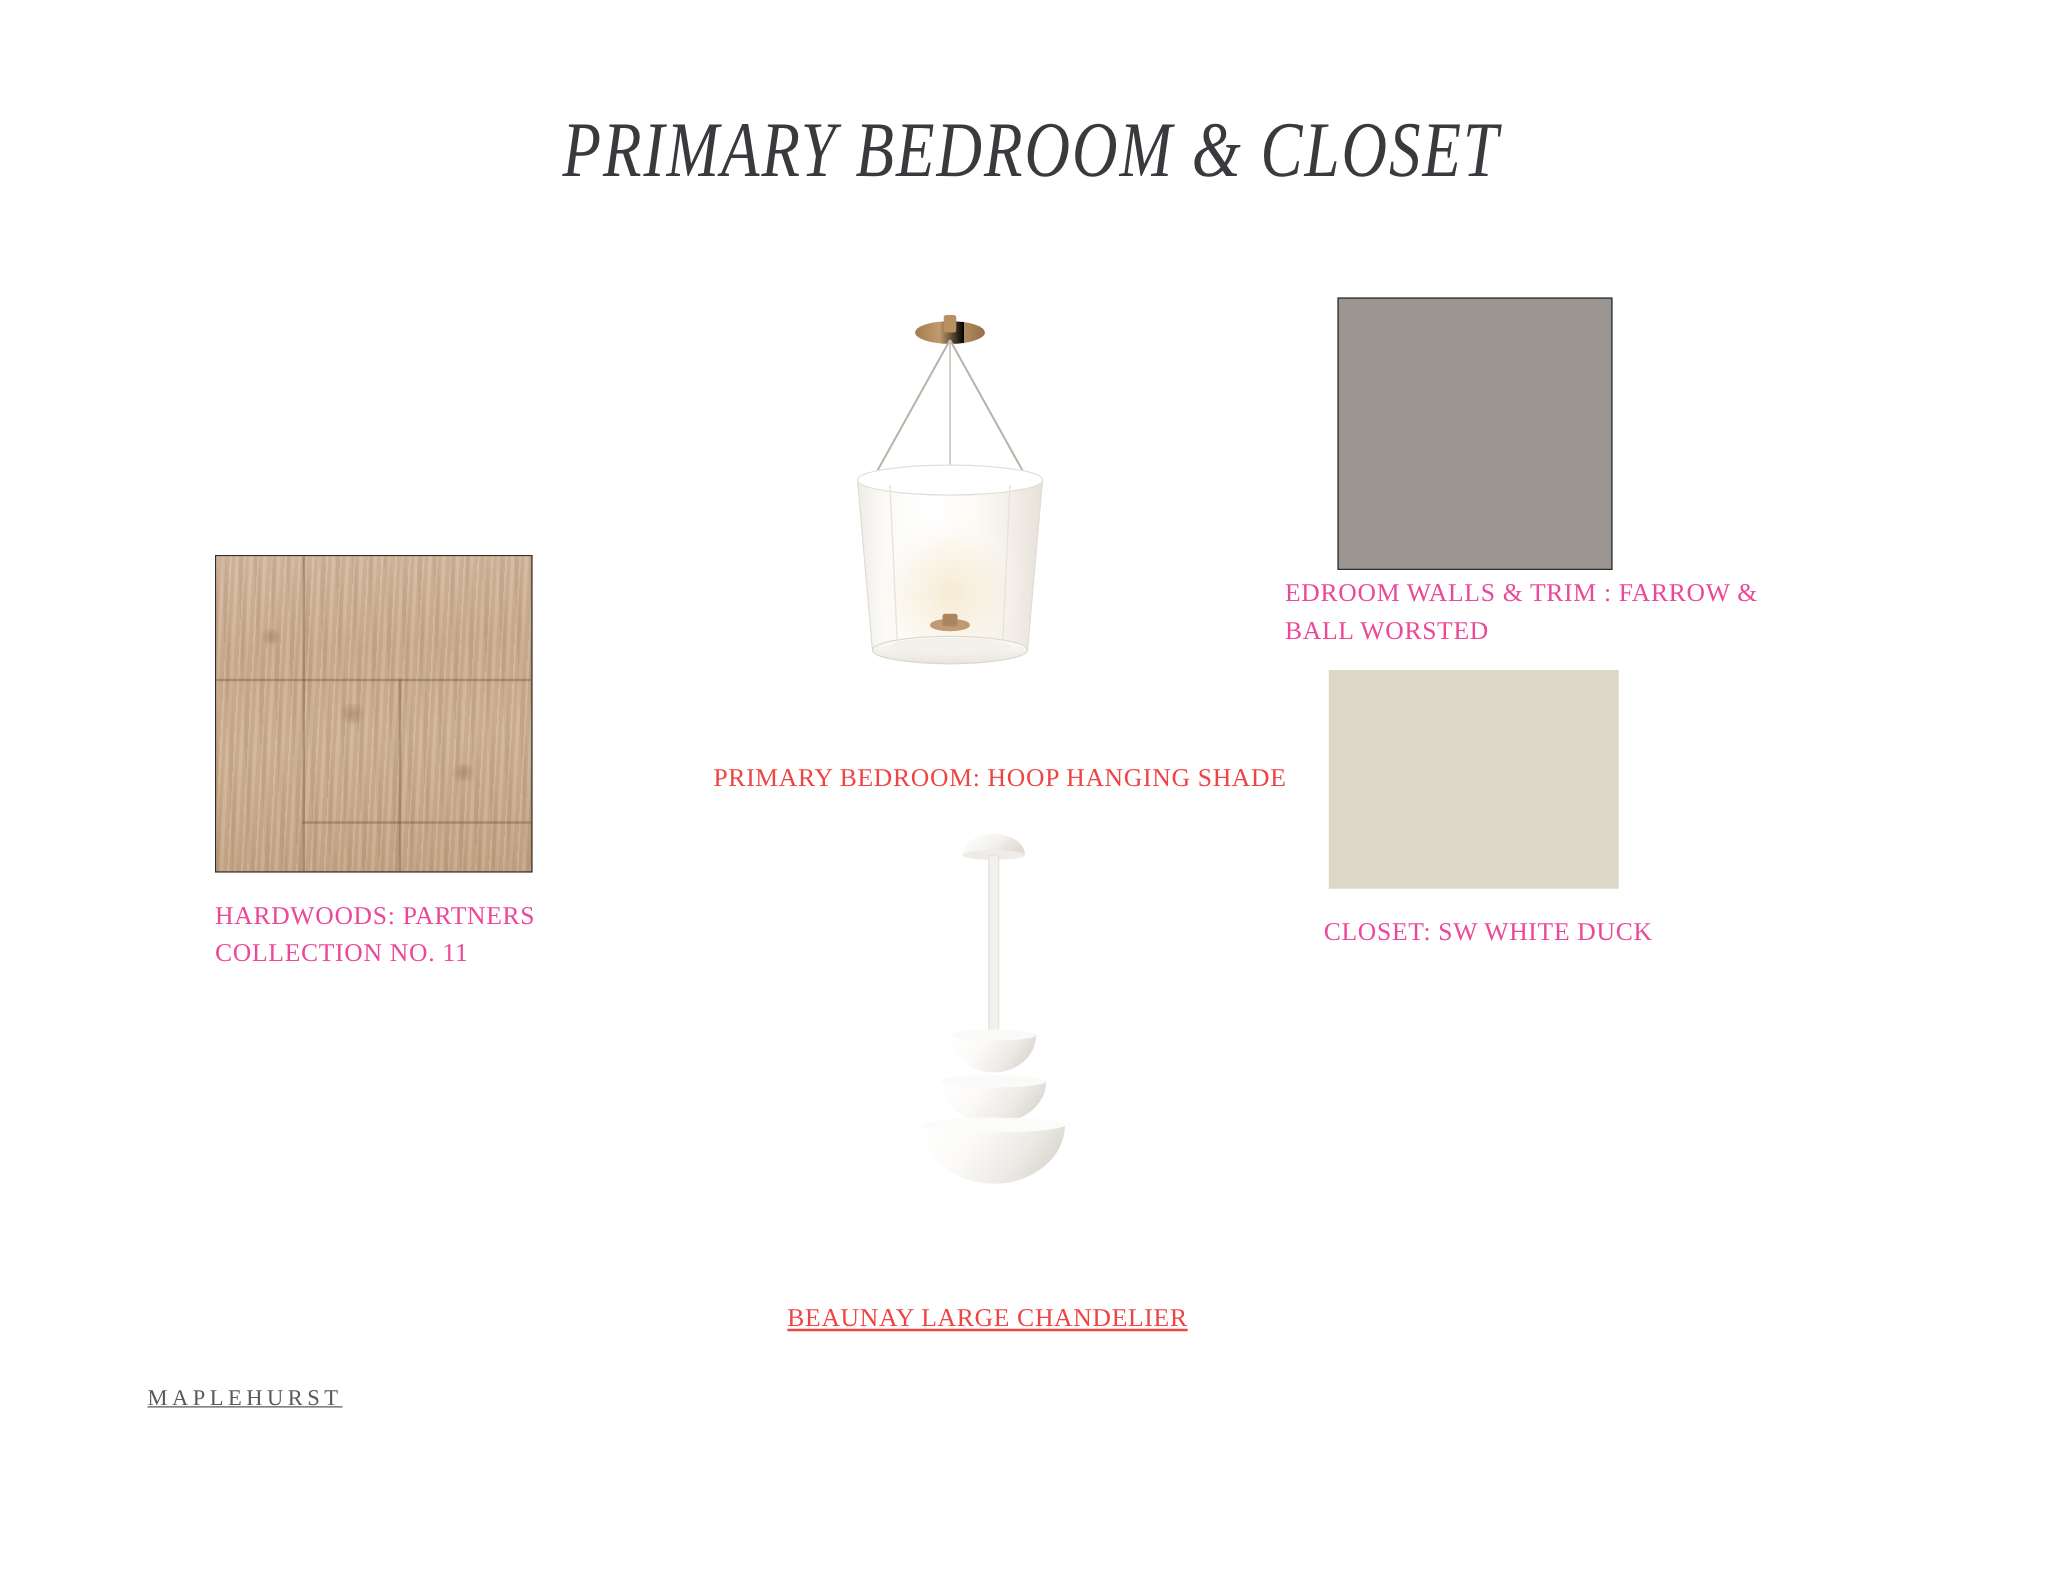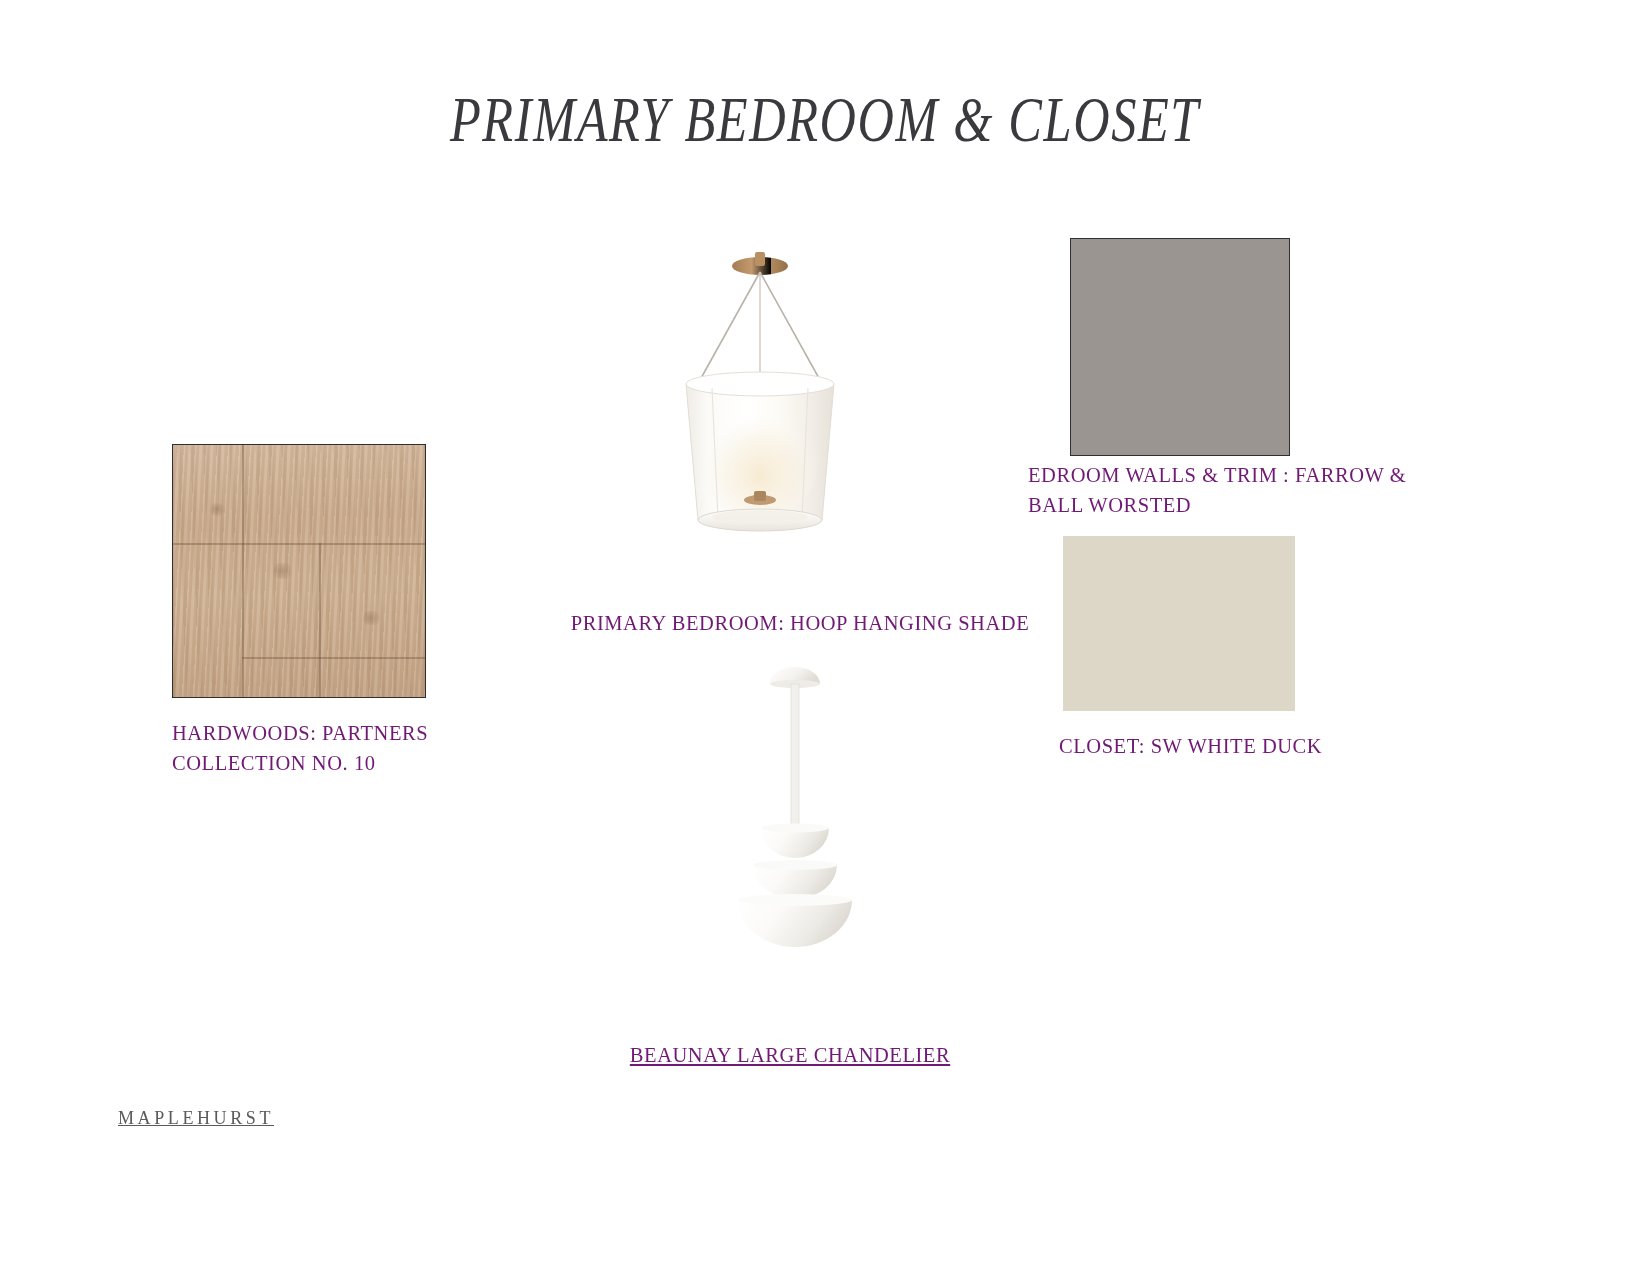--- a/index.html
+++ b/index.html
@@ -34,25 +34,25 @@
     white-space: nowrap;
   }
 
   
   .caption {
     position: absolute;
     font-family: "Liberation Serif", serif;
     font-size: 20.5px;
     letter-spacing: 0.55px;
     line-height: 30px;
-    color: #701a75;
+    color: #ec4899;
     white-space: pre-line;
   }
   .caption.light {
-    color: #701a75;
+    color: #ef4444;
   }
   .caption.center {
     text-align: center;
   }
 
   
   .swatch {
     position: absolute;
     box-sizing: border-box;
   }
@@ -165,21 +165,21 @@
   <div class="plank-line plank-v" style="left:69px;"></div>
   <div class="plank-line plank-h" style="top:98px;"></div>
   <div class="plank-line plank-v" style="left:146px; top:98px; bottom:auto; height:156px;"></div>
   <div class="plank-line plank-h" style="top:212px; left:69px; right:0;"></div>
   <div class="knot" style="left:96px;  top:118px; width:26px; height:16px;"></div>
   <div class="knot" style="left:34px;  top:58px;  width:20px; height:13px;"></div>
   <div class="knot" style="left:186px; top:166px; width:24px; height:14px;"></div>
 </div>
 
 <div class="caption" style="left:172px; top:718px; width:300px;">HARDWOODS: PARTNERS
-COLLECTION NO. 10</div>
+COLLECTION NO. 11</div>
 
 <div class="fixture-hoop">
   <svg width="320" height="300" viewBox="0 0 320 300">
     <defs>
       <linearGradient id="shadeGrad" x1="0" y1="0" x2="1" y2="0">
         <stop offset="0%" stop-color="#efece6"></stop>
         <stop offset="14%" stop-color="#fbfaf7"></stop>
         <stop offset="42%" stop-color="#ffffff"></stop>
         <stop offset="62%" stop-color="#fdfbf6"></stop>
         <stop offset="84%" stop-color="#f2eee7"></stop>

